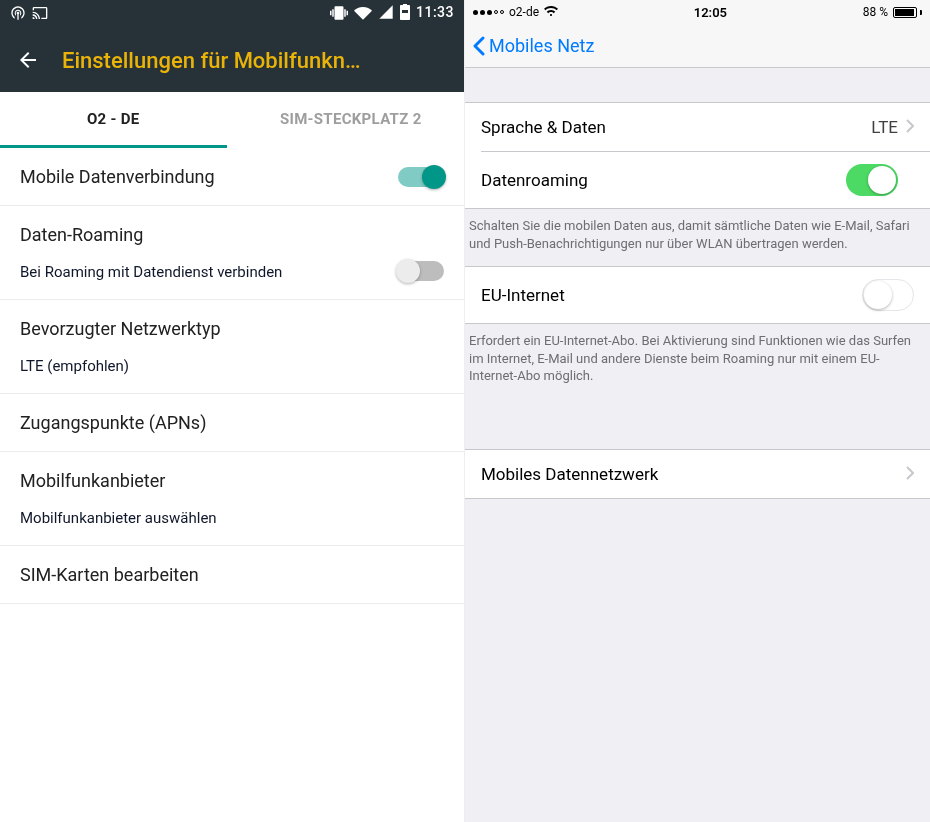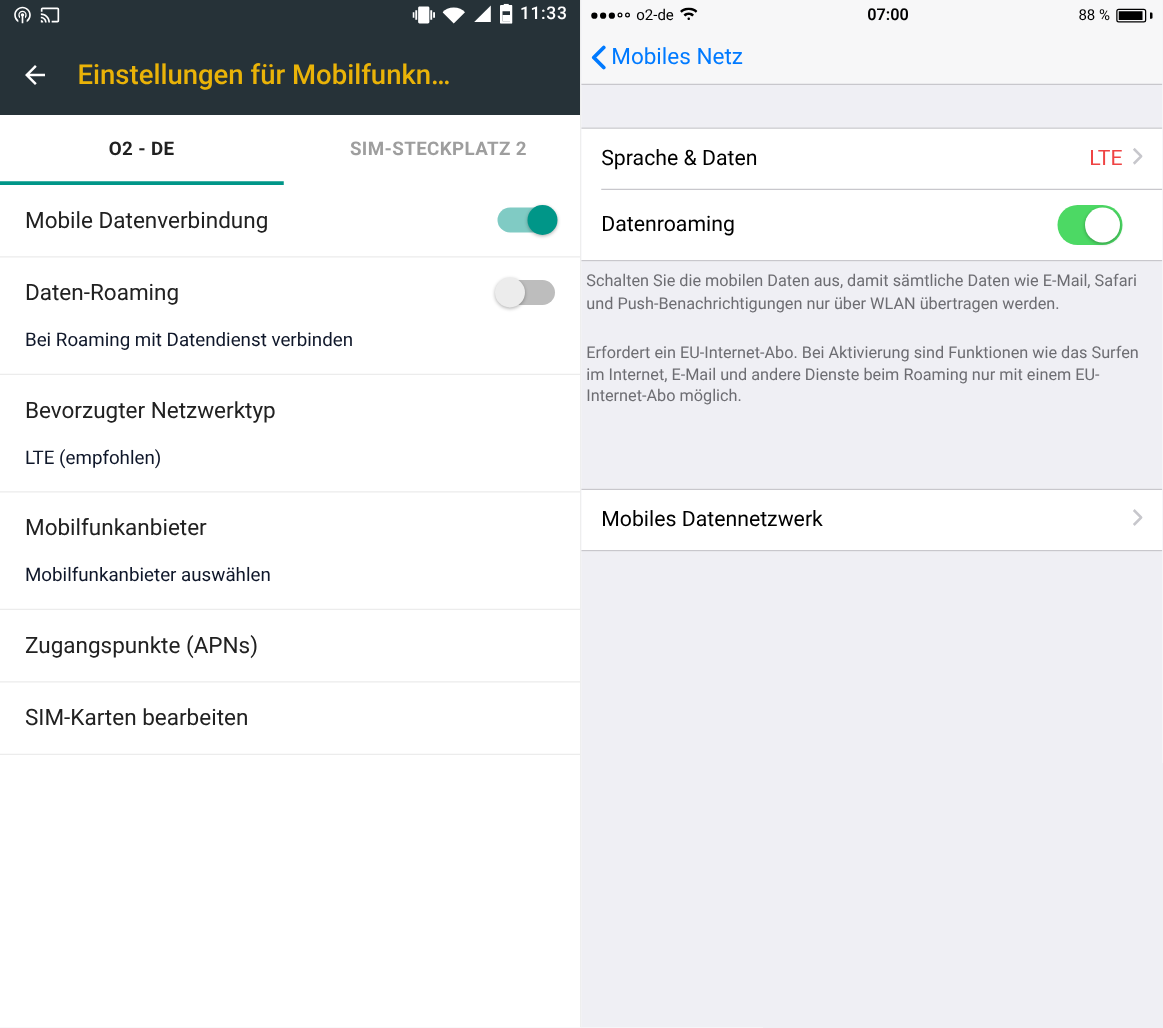--- a/index.html
+++ b/index.html
@@ -19,21 +19,21 @@
   .a-header-title { font-size: 22px; font-weight: 500; white-space: nowrap; overflow: hidden; text-overflow: ellipsis; }
   .a-back { width: 24px; height: 24px; display:flex; align-items:center; justify-content:center; }
 
   
   .a-tabs { height: 56px; display: flex; background: #fff; gap: 11px; }
   .a-tab { flex: 1; display: flex; align-items: center; justify-content: center; font-size: 15px; font-weight: 700; letter-spacing: .3px; color: #9e9e9e; border-bottom: 3px solid transparent; }
   .a-tab.active { color: #212121; border-bottom-color: #009688; }
 
   
   .a-list { background:#fff; }
-  .a-item { padding: 18px 20px; border-bottom: 1px solid #ececec; display: flex; align-items: flex-start; justify-content: space-between; gap: 12px; }
+  .a-item { padding: 18px 20px; border-bottom: 1px solid #ececec; display: flex; align-items: flex-end; justify-content: space-between; gap: 12px; }
   .a-item-text { flex: 1; }
   .a-title { font-size: 18px; color: #212121; }
   .a-sub { font-size: 15px; color: #0f172a; margin-top: 18px; }
 
   
   .a-toggle { position: relative; width: 46px; height: 20px; }
   .a-track { position:absolute; inset:0; border-radius: 10px; }
   .a-thumb { position:absolute; width: 24px; height: 24px; border-radius: 50%; top: -2px; box-shadow: 0 1px 3px rgba(0,0,0,.3); }
   .a-toggle.on .a-track { background: #80cbc4; }
   .a-toggle.on .a-thumb { background: #009688; right: -2px; }
@@ -55,21 +55,21 @@
   
   .i-nav { height: 44px; background: #f7f7f8; border-bottom: 1px solid #c8c7cc; display: flex; padding: 0 8px; }
   .i-nav-back { display:flex; align-items:center; color:#007aff; font-size:18px; gap:4px; }
 
   
   .i-spacer { height: 34px; }
   .i-group { background:#fff; border-top:1px solid #c8c7cc; border-bottom:1px solid #c8c7cc; }
   .i-row { min-height: 48px; padding: 12px 16px; display:flex; align-items:center; justify-content:space-between; font-size:17px; color:#000; }
   .i-row + .i-row { border-top:1px solid #c8c7cc; margin-left:16px; padding-left:0; }
   .i-row + .i-row .i-row-right { padding-right:16px; }
-  .i-row-right { display:flex; align-items:center; gap:8px; color:#ef4444; }
+  .i-row-right { display:flex; align-items:center; gap:8px; color:#404040; }
   .i-footer { padding: 8px 4px 14px; font-size: 13px; color:#6d6d72; line-height:1.35; }
 
   
   .i-toggle { width:52px; height:32px; border-radius:16px; position:relative; }
   .i-toggle .knob { position:absolute; width:28px; height:28px; background:#fff; border-radius:50%; top:2px; box-shadow:0 1px 3px rgba(0,0,0,.3); }
   .i-toggle.on { background:#4cd964; }
   .i-toggle.on .knob { right:2px; }
   .i-toggle.off { background:#fff; border:1px solid #e5e5ea; }
   .i-toggle.off .knob { left:1px; top:1px; }
 
@@ -156,28 +156,28 @@
 
     <div class="a-item">
       <div class="a-item-text">
         <div class="a-title">Bevorzugter Netzwerktyp</div>
         <div class="a-sub">LTE (empfohlen)</div>
       </div>
     </div>
 
     <div class="a-item">
       <div class="a-item-text">
+        <div class="a-title">Zugangspunkte (APNs)</div>
+      </div>
+    </div>
+
+    <div class="a-item">
+      <div class="a-item-text">
         <div class="a-title">Mobilfunkanbieter</div>
         <div class="a-sub">Mobilfunkanbieter auswählen</div>
-      </div>
-    </div>
-
-    <div class="a-item">
-      <div class="a-item-text">
-        <div class="a-title">Zugangspunkte (APNs)</div>
       </div>
     </div>
 
     <div class="a-item">
       <div class="a-item-text">
         <div class="a-title">SIM-Karten bearbeiten</div>
       </div>
     </div>
   </div>
 </div>
@@ -192,21 +192,21 @@
           <span class="dot empty"></span>
           <span class="dot empty"></span>
       </span>
       <span>o2-de</span>
       <span>
         <svg width="14" height="10" viewBox="0 0 14 10" fill="#000">
             <path d="M7 0C4.2 0 1.7 1.1 0 2.8l1.4 1.4C2.8 2.8 4.8 2 7 2s4.2.8 5.6 2.2L14 2.8C12.3 1.1 9.8 0 7 0zm0 4c-1.7 0-3.2.7-4.2 1.8l1.4 1.4C4.9 6.5 5.9 6 7 6s2.1.5 2.8 1.2l1.4-1.4C10.2 4.7 8.7 4 7 4zm0 4c-.6 0-1 .4-1 1s.4 1 1 1 1-.4 1-1-.4-1-1-1z"></path>
           </svg>
       </span>
     </div>
-    <div class="i-time">07:00</div>
+    <div class="i-time">12:05</div>
     <div class="i-status-right">
       <span>88 %</span>
       <span class="ios-battery">
         <span class="bat-body">
             <span class="bat-fill"></span>
           </span>
           <span class="bat-tip"></span>
       </span>
     </div>
   </div>
@@ -238,20 +238,30 @@
       <span>Datenroaming</span>
       <span class="i-row-right">
         <span class="i-toggle on">
             <span class="knob"></span>
           </span>
       </span>
     </div>
   </div>
   <div class="i-footer">Schalten Sie die mobilen Daten aus, damit sämtliche Daten wie E-Mail, Safari und Push-Benachrichtigungen nur über WLAN übertragen werden.</div>
 
+  <div class="i-group">
+    <div class="i-row">
+      <span>EU-Internet</span>
+      <span class="i-row-right">
+        <span class="i-toggle off">
+            <span class="knob"></span>
+          </span>
+      </span>
+    </div>
+  </div>
   <div class="i-footer">Erfordert ein EU-Internet-Abo. Bei Aktivierung sind Funktionen wie das Surfen im Internet, E-Mail und andere Dienste beim Roaming nur mit einem EU-Internet-Abo möglich.</div>
 
   <div style="height:50px"></div>
 
   <div class="i-group">
     <div class="i-row">
       <span>Mobiles Datennetzwerk</span>
       <span class="i-row-right">
         <span class="chevron">
           <svg width="8" height="14" viewBox="0 0 8 14" fill="none" stroke="#c7c7cc" stroke-width="2">

